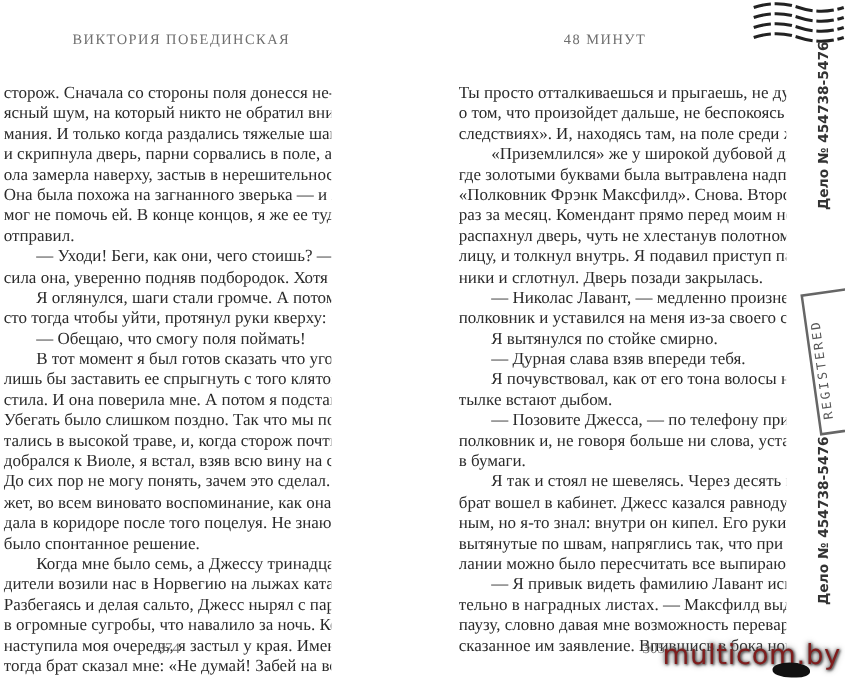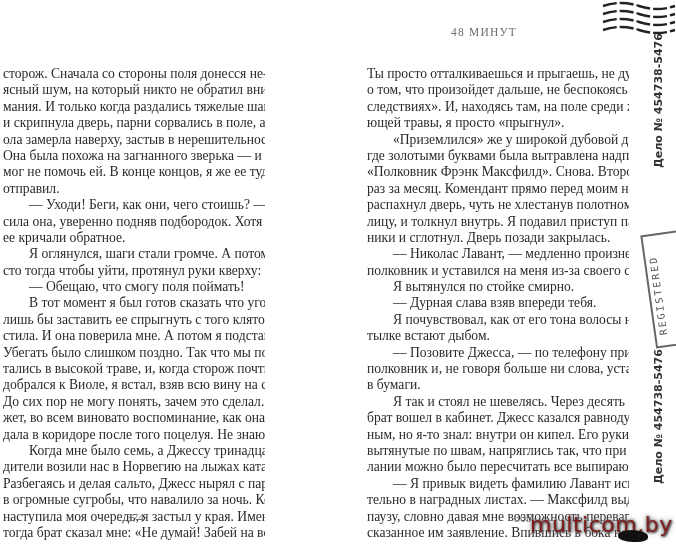--- a/index.html
+++ b/index.html
@@ -56,61 +56,61 @@
     }
     .blot {
       position: absolute; left: 618px; top: 530px; width: 30px; height: 12px;
       background: #111; border-radius: 50% 60% 40% 55%;
     }
   </style>
 </head>
 <body>
 
 <div class="page left">
+  <div class="running-head">ВИКТОРИЯ ПОБЕДИНСКАЯ</div>
   <div class="text" id="left-text">
       <span class="line">сторож. Сначала со стороны поля донесся не-</span>
       <span class="line">ясный шум, на который никто не обратил вни-</span>
       <span class="line">мания. И только когда раздались тяжелые шаги</span>
       <span class="line">и скрипнула дверь, парни сорвались в поле, а Ви-</span>
       <span class="line">ола замерла наверху, застыв в нерешительности.</span>
       <span class="line">Она была похожа на загнанного зверька — и я не</span>
       <span class="line">мог не помочь ей. В конце концов, я же ее туда</span>
       <span class="line last">отправил.</span>
       <span class="line indent">— Уходи! Беги, как они, чего стоишь? — бро-</span>
       <span class="line">сила она, уверенно подняв подбородок. Хотя глаза</span>
-      <span class="line last">ее кричали обратное.</span>
       <span class="line indent">Я оглянулся, шаги стали громче. А потом, вме-</span>
       <span class="line last">сто тогда чтобы уйти, протянул руки кверху:</span>
       <span class="line indent last">— Обещаю, что смогу поля поймать!</span>
       <span class="line indent">В тот момент я был готов сказать что угодно,</span>
       <span class="line">лишь бы заставить ее спрыгнуть с того клятого на-</span>
       <span class="line">стила. И она поверила мне. А потом я подставился.</span>
       <span class="line">Убегать было слишком поздно. Так что мы попря-</span>
       <span class="line">тались в высокой траве, и, когда сторож почти по-</span>
       <span class="line">добрался к Виоле, я встал, взяв всю вину на себя.</span>
       <span class="line">До сих пор не могу понять, зачем это сделал. Мо-</span>
       <span class="line">жет, во всем виновато воспоминание, как она ры-</span>
       <span class="line">дала в коридоре после того поцелуя. Не знаю. Это</span>
+      <span class="line last">было спонтанное решение.</span>
       <span class="line indent">Когда мне было семь, а Джессу тринадцать, ро-</span>
       <span class="line">дители возили нас в Норвегию на лыжах кататься.</span>
       <span class="line">Разбегаясь и делая сальто, Джесс нырял с парапета</span>
       <span class="line">в огромные сугробы, что навалило за ночь. Когда</span>
       <span class="line">наступила моя очередь, я застыл у края. Именно</span>
       <span class="line">тогда брат сказал мне: «Не думай! Забей на все!</span>
     </div>
   <div class="folio">374</div>
 </div>
 
 <div class="page right">
   <div class="running-head">48 МИНУТ</div>
   <div class="text" id="right-text">
       <span class="line">Ты просто отталкиваешься и прыгаешь, не думая</span>
       <span class="line">о том, что произойдет дальше, не беспокоясь о по-</span>
       <span class="line">следствиях». И, находясь там, на поле среди желте-</span>
-      <span class="line last">ющей травы, я просто «прыгнул».</span>
       <span class="line indent">«Приземлился» же у широкой дубовой двери,</span>
       <span class="line">где золотыми буквами была вытравлена надпись:</span>
       <span class="line">«Полковник Фрэнк Максфилд». Снова. Второй</span>
       <span class="line">раз за месяц. Комендант прямо перед моим носом</span>
       <span class="line">распахнул дверь, чуть не хлестанув полотном по</span>
       <span class="line">лицу, и толкнул внутрь. Я подавил приступ па-</span>
       <span class="line last">ники и сглотнул. Дверь позади закрылась.</span>
       <span class="line indent">— Николас Лавант, — медленно произнес</span>
       <span class="line last">полковник и уставился на меня из-за своего стола.</span>
       <span class="line indent last">Я вытянулся по стойке смирно.</span>

